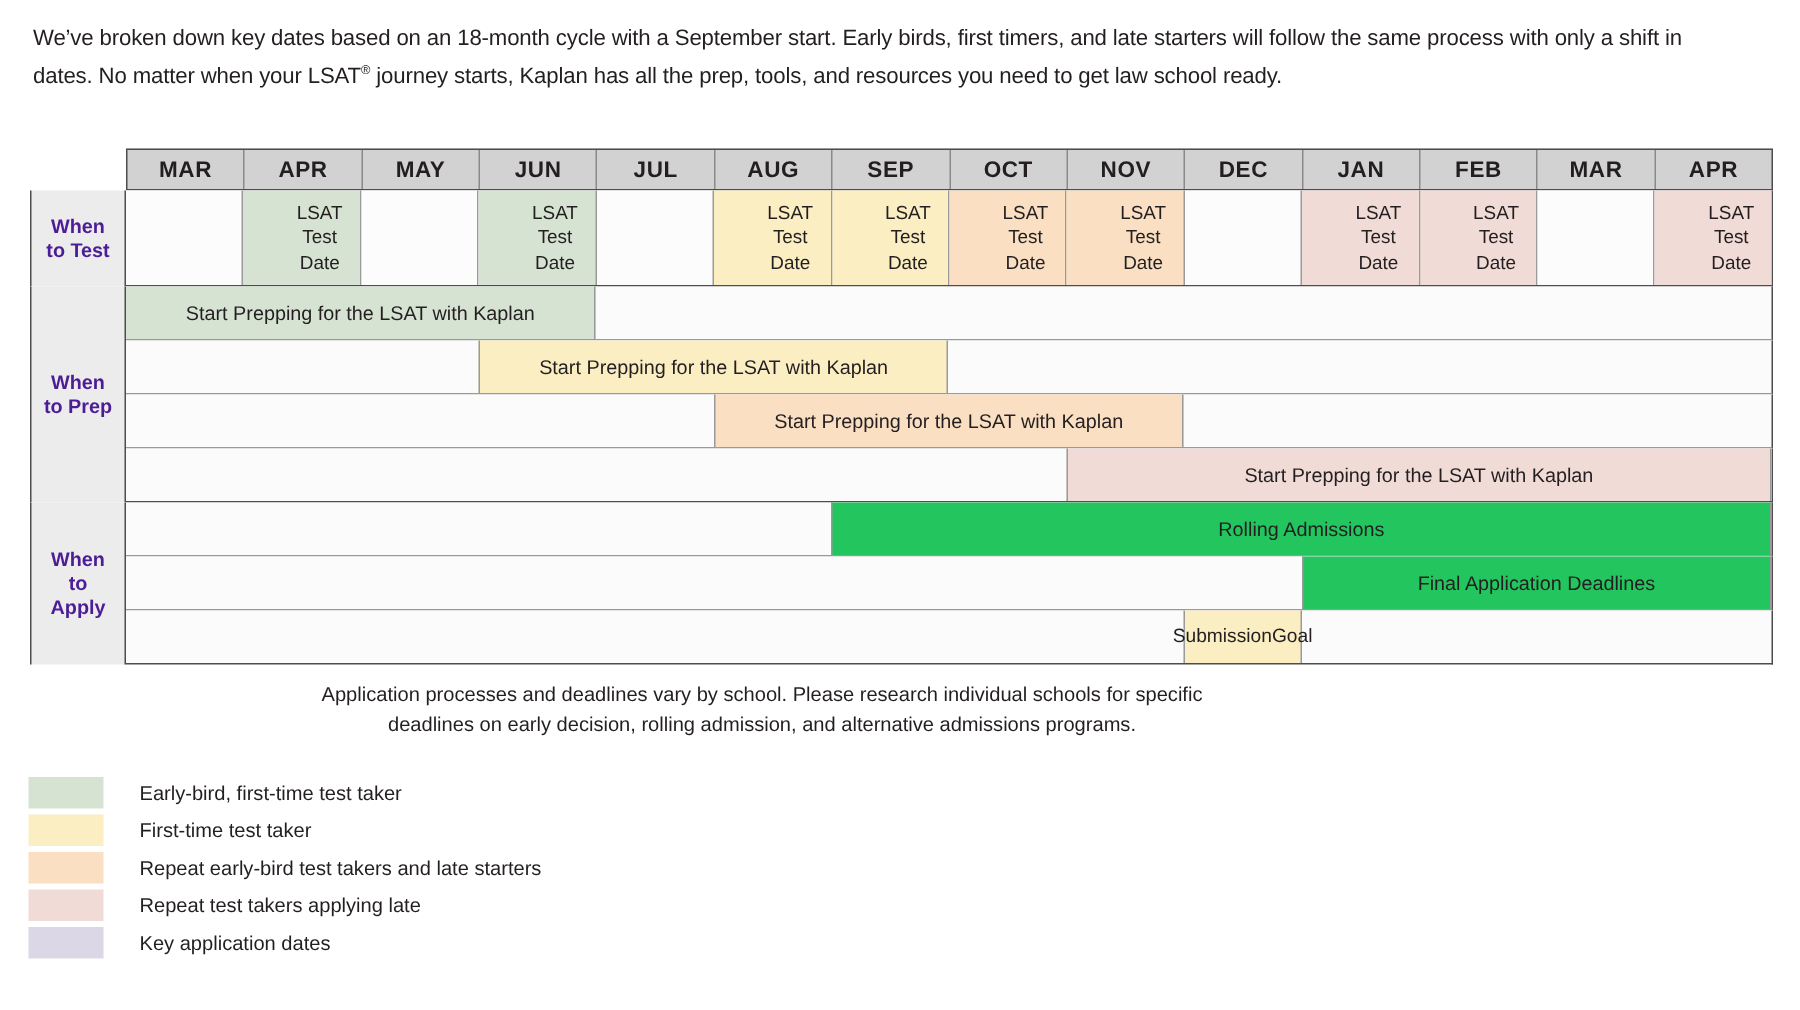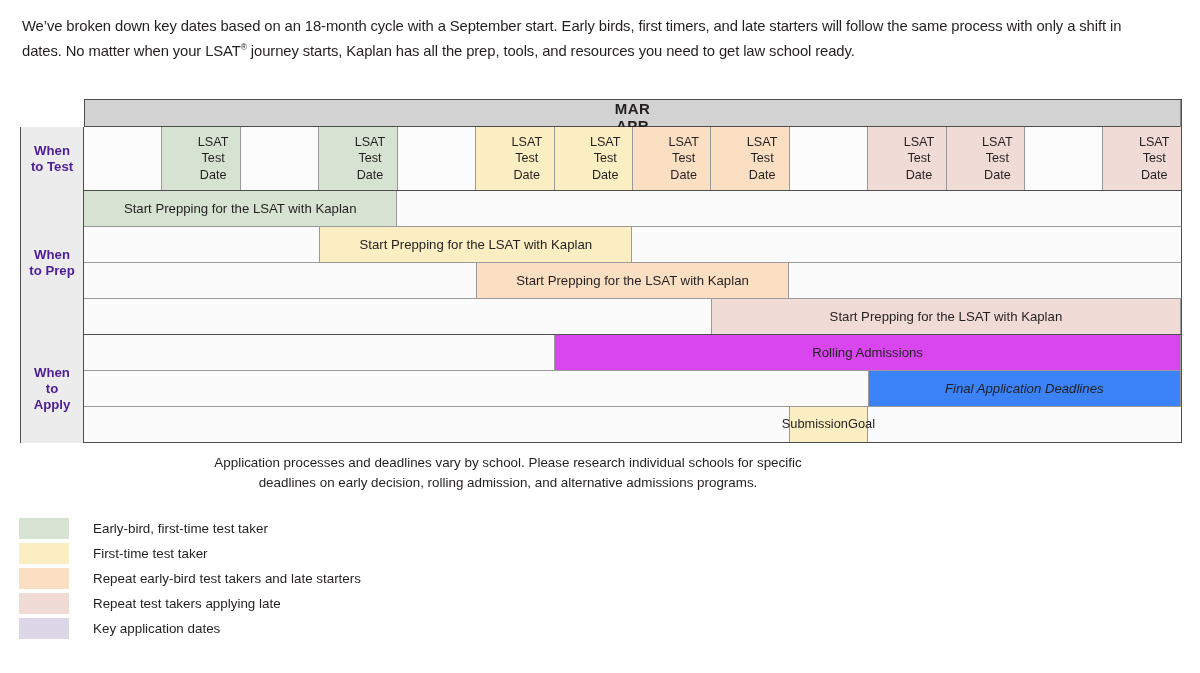--- a/index.html
+++ b/index.html
@@ -79,21 +79,20 @@
   .monthhead {
     display: flex;
     margin-left: 64px;
     border-top: 1.6px solid #4d4d4d;
     border-bottom: 1.6px solid #4d4d4d;
     border-left: 1.6px solid #4d4d4d;
     border-right: 1.6px solid #4d4d4d;
     box-sizing: border-box;
     background: #d2d2d2;
     height: 28px;
-    flex-direction: column;
   }
   .monthhead .cell {
     border-right: 1px solid #8a8a8a;
     display: flex;
     align-items: center;
     justify-content: center;
     font-weight: bold;
     font-size: 15px;
     letter-spacing: 0.4px;
     color: #231f20;
@@ -312,26 +311,26 @@
   <div class="grid-row band-apply">
     <div class="rowlabel">
       <span>
         <span>When</span><br>
         <span>to</span><br>
         <span>Apply</span>
       </span>
     </div>
     <div class="bandwrap" id="apply-rows">
         <div class="barrow">
-          <div class="bar leftedge" style="left: 42.8571%; width: 57.1429%; background: #d946ef; text-align: center;">
+          <div class="bar leftedge" style="left: 42.8571%; width: 57.1429%; background: #22c55e; text-align: center;">
             <span>Rolling Admissions</span>
           </div>
         </div>
         <div class="barrow">
-          <div class="bar leftedge" style="left: 71.4286%; width: 28.5714%; background: #3b82f6; font-style: italic;">
+          <div class="bar leftedge" style="left: 71.4286%; width: 28.5714%; background: #22c55e;">
             <span>Final Application Deadlines</span>
           </div>
         </div>
         <div class="barrow lastofband">
           <div class="bar leftedge" style="left: 64.2857%; width: 7.14286%; background: rgb(250, 238, 194); line-height: 16.5px; font-size: 12.8px;">
             <span>Submission</span>
             <span>Goal</span>
           </div>
         </div>
       </div>

